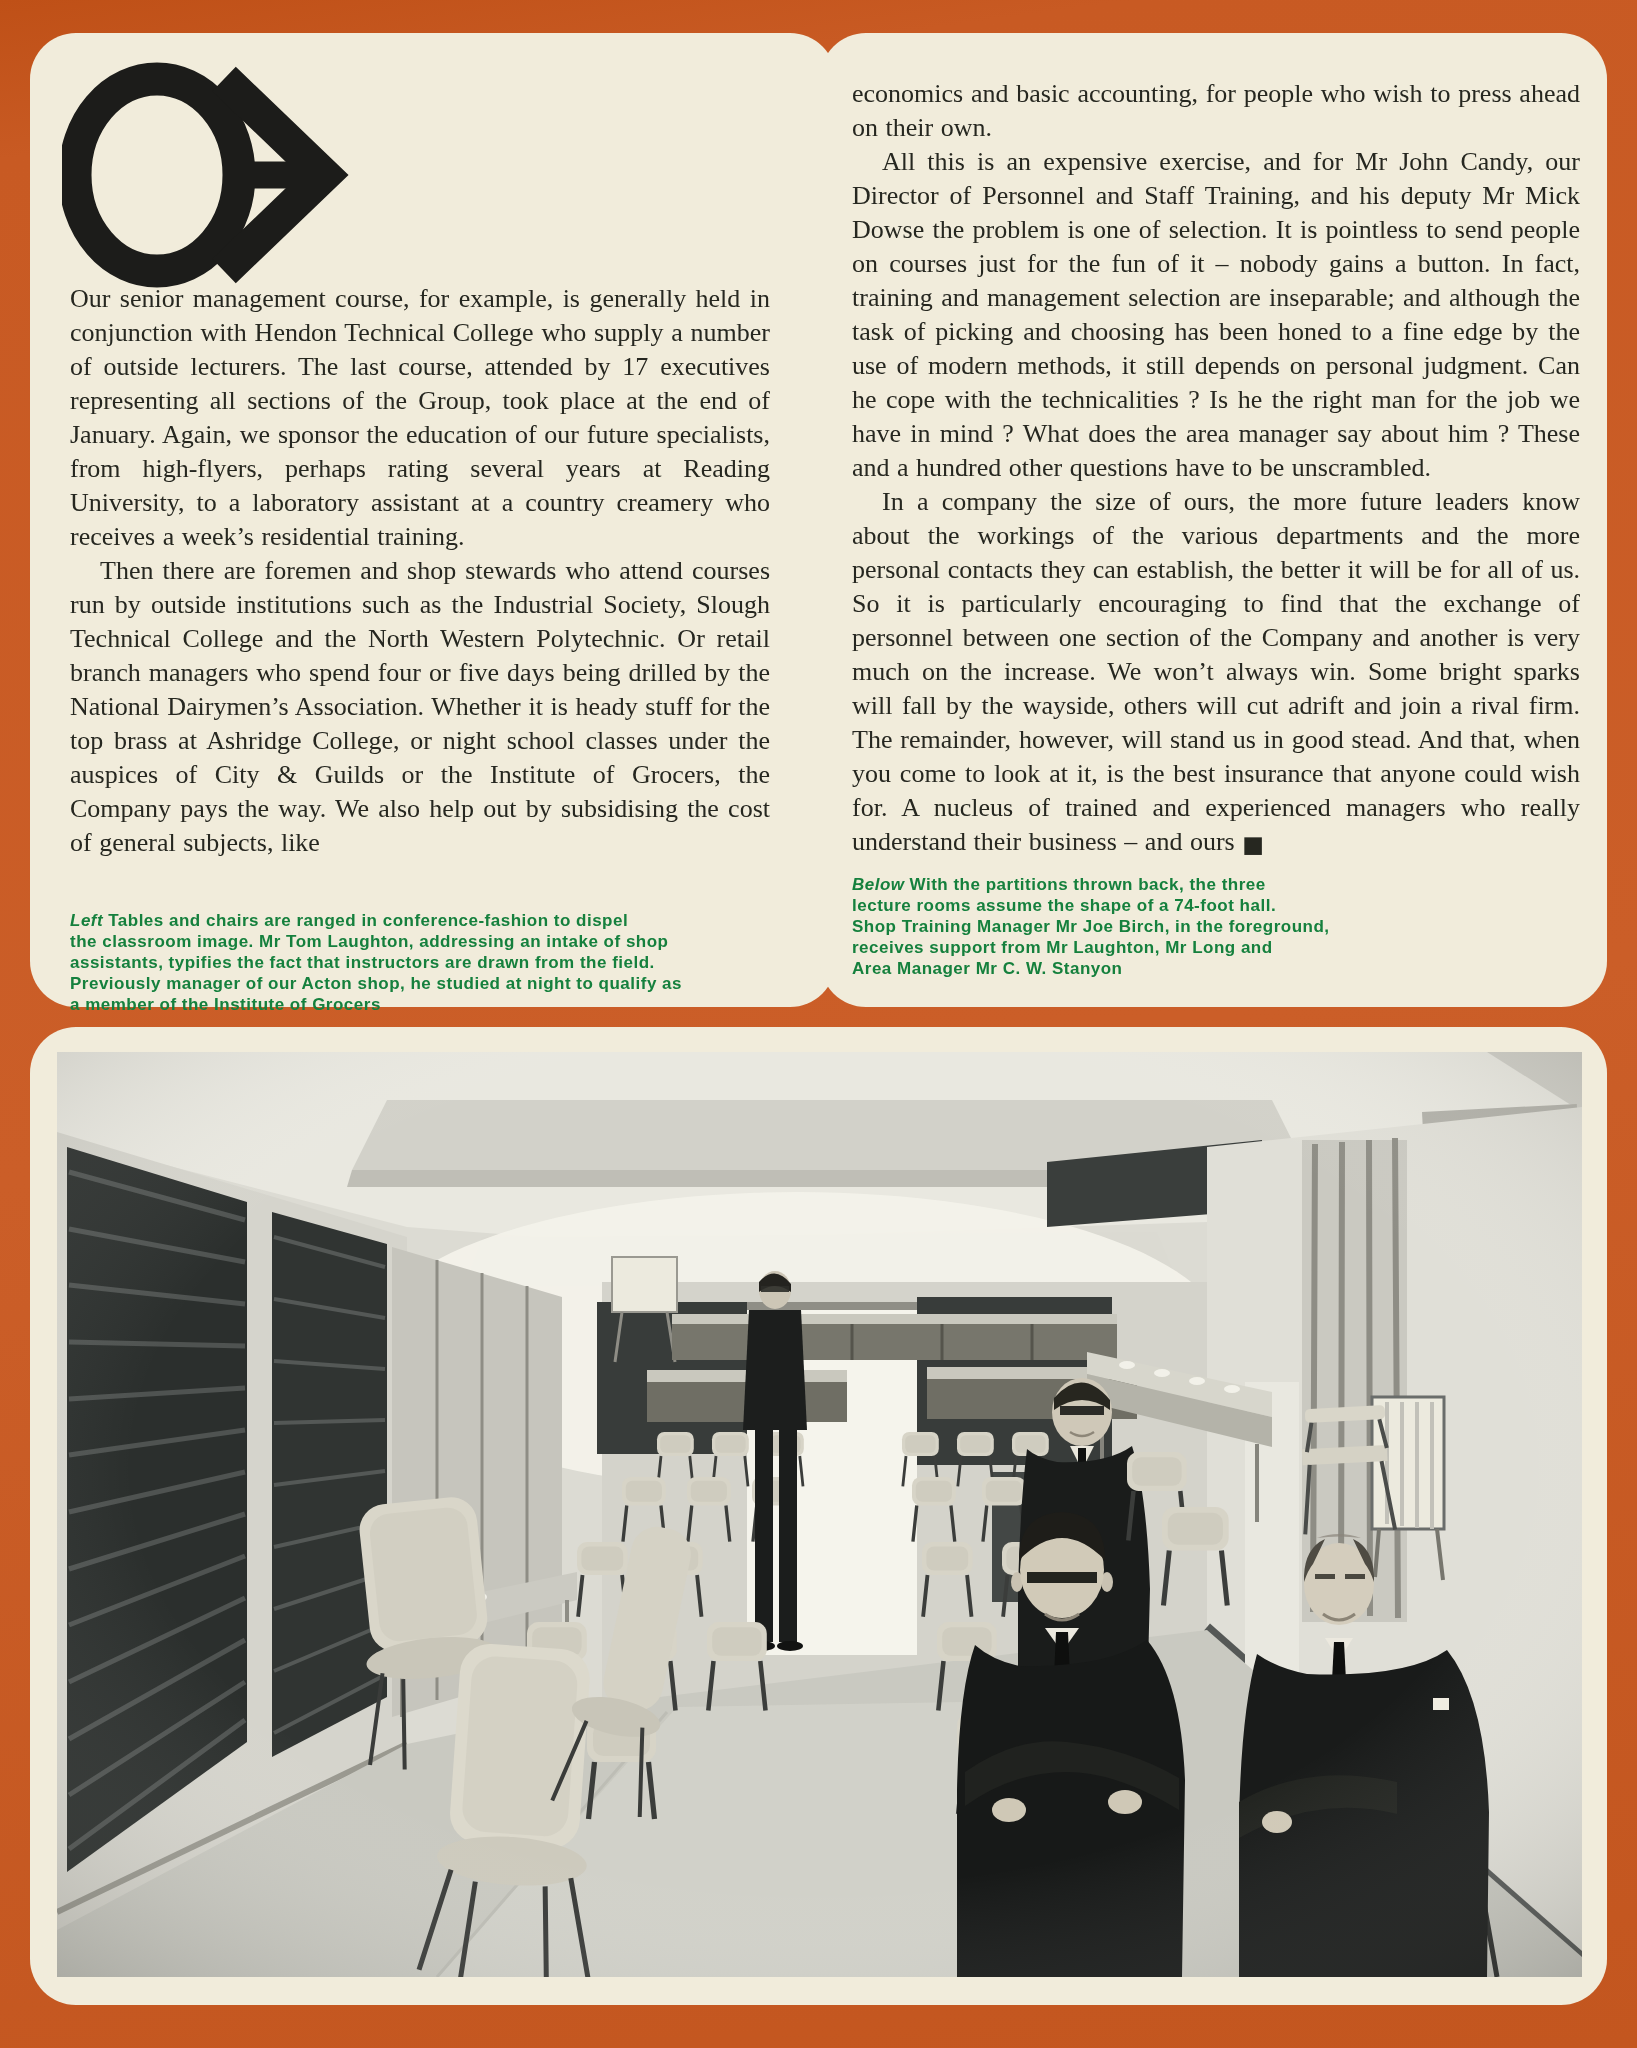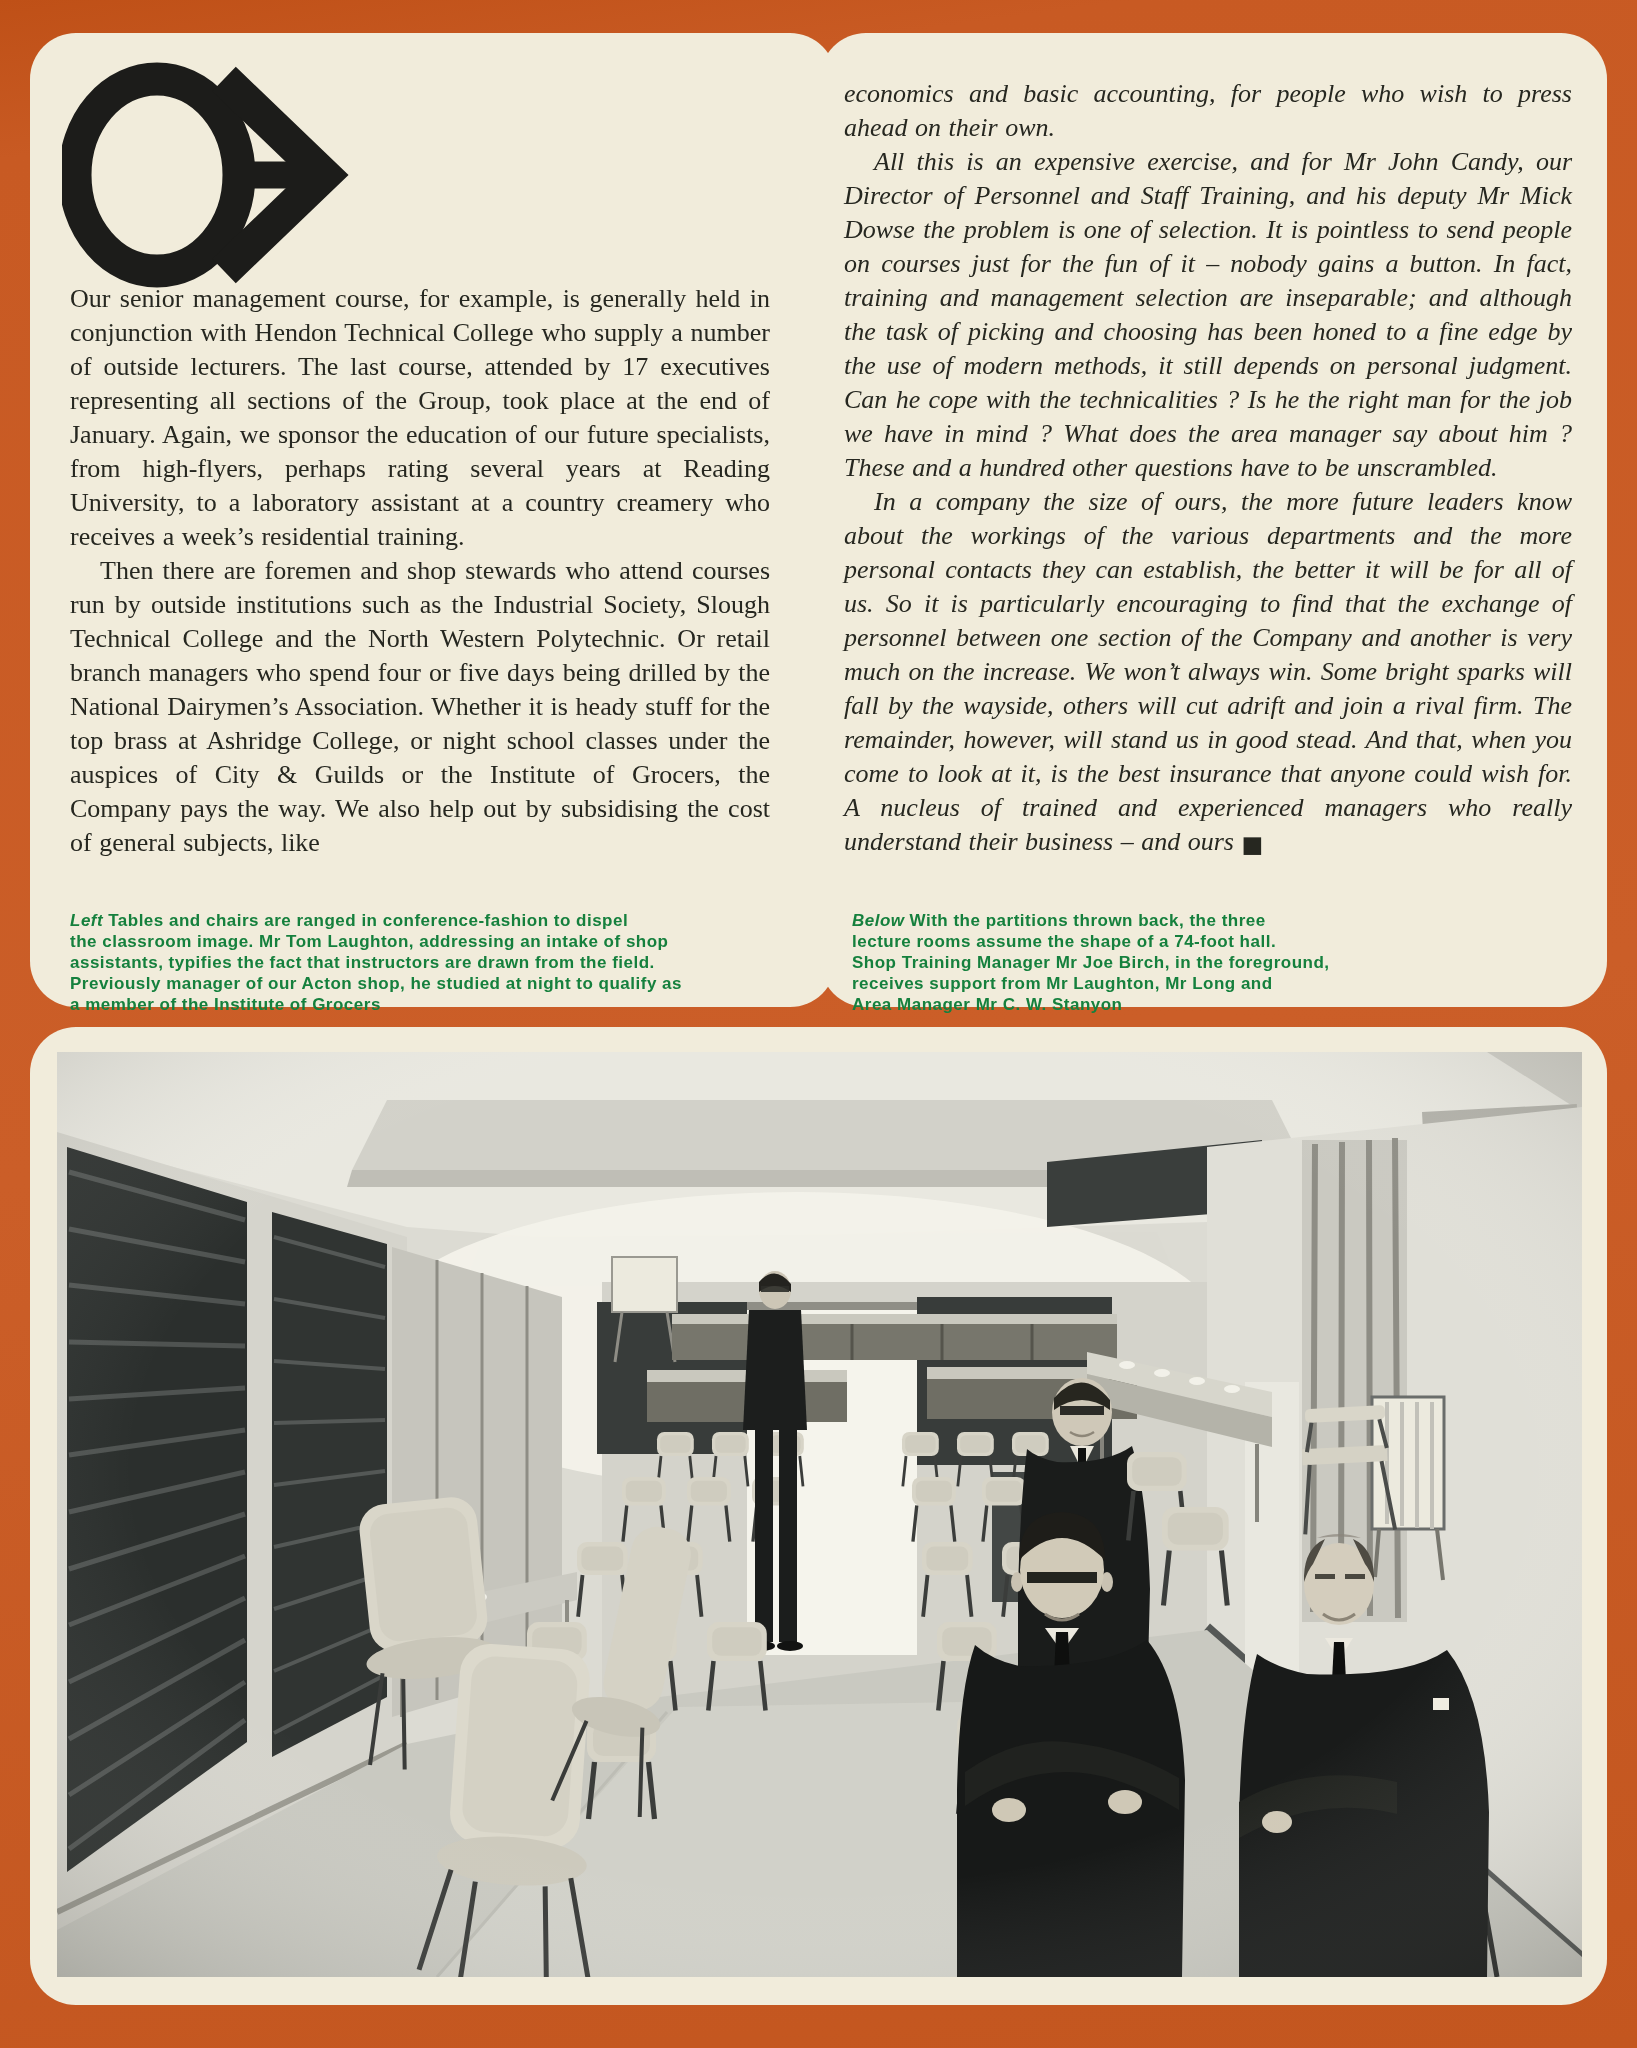--- a/index.html
+++ b/index.html
@@ -9,26 +9,26 @@
   .panel{position:absolute;background:#f1ecdb;border-radius:46px;}
   #panel-left{left:30px;top:33px;width:770px;height:974px;padding-left:36px;}
   #panel-right{left:820px;top:33px;width:787px;height:974px;}
   #panel-photo{left:30px;top:1027px;width:1577px;height:978px;}
   .logo{position:absolute;left:32px;top:26px;}
   .body-text{position:absolute;color:#262720;font-size:26px;line-height:34px;
              text-align:justify;word-spacing:1px;}
   .body-text p{margin:0;}
   .body-text p + p{text-indent:30px;}
   #panel-left .body-text{left:40px;top:249px;width:700px;}
-  #panel-right .body-text{left:24px;top:44px;width:728px;font-style:italic;}
+  #panel-right .body-text{left:32px;top:44px;width:728px;}
   .caption{position:absolute;font-family:Liberation Sans, sans-serif;font-weight:700;
            font-size:17px;line-height:21px;letter-spacing:.5px;color:#15803d;}
   .caption em{font-style:italic;padding-right:5px;}
   #panel-left .caption{left:40px;top:860px;width:700px;}
-  #panel-right .caption{left:32px;top:860px;width:700px;}
+  #panel-right .caption{left:32px;top:824px;width:700px;}
   .end-mark{font-size:23px;font-family:"DejaVu Sans",sans-serif;position:relative;top:2px;line-height:0;}
   .photo-frame{position:absolute;left:27px;top:25px;width:1525px;height:925px;
                background:#dadad2;overflow:hidden;}
   .photo-frame svg{display:block;}
 </style>
 </head>
 <body>
 
 <div class="page">
 

